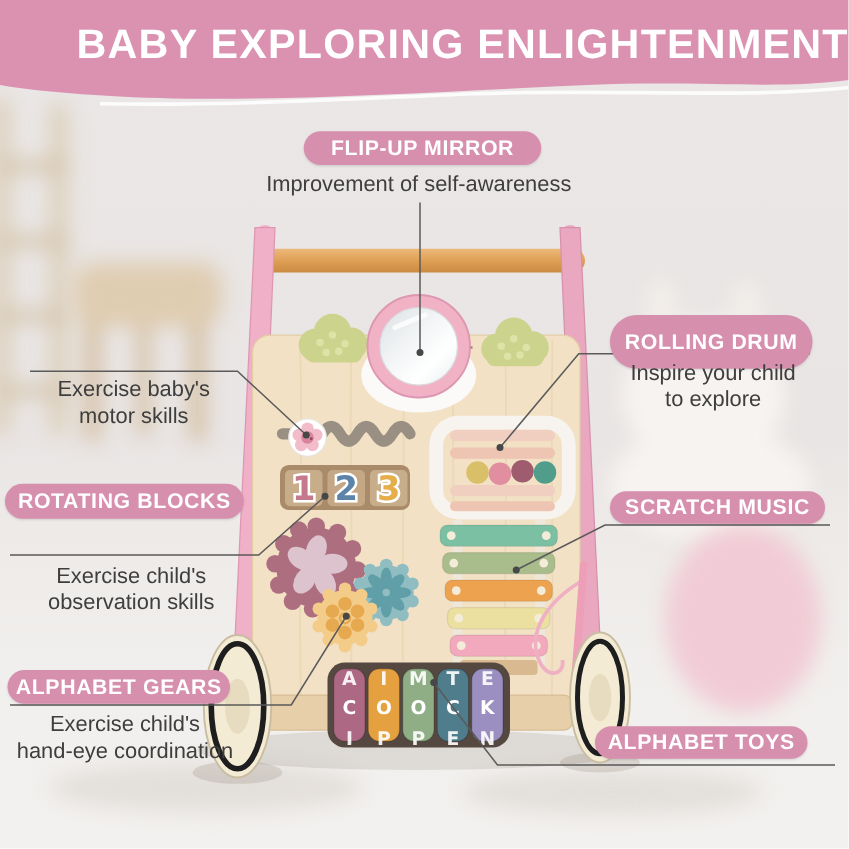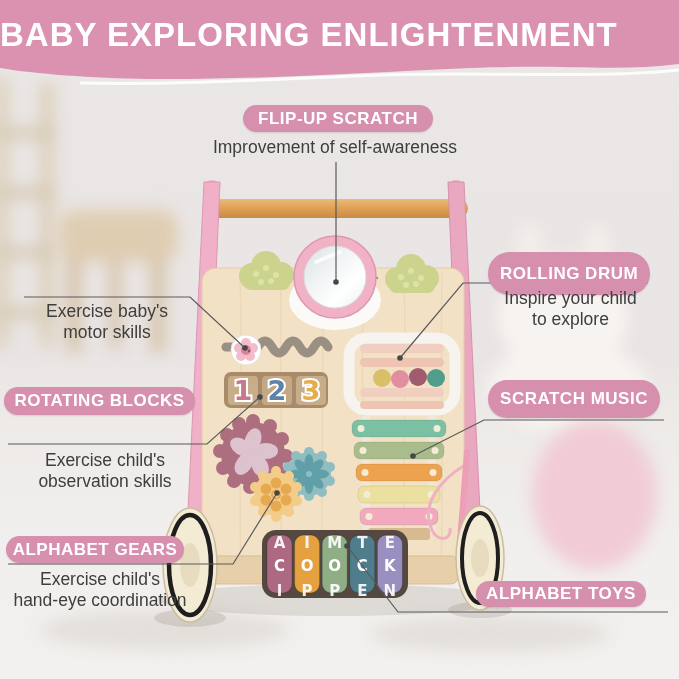--- a/index.html
+++ b/index.html
@@ -13,21 +13,21 @@
   .bg-rung{position:absolute;background:#d5c6ae;border-radius:4px;}
   .bg-stool{position:absolute;background:#dfcdb2;border-radius:18px;}
   .bg-leg{position:absolute;background:#d3bd9e;border-radius:4px;}
   .bg-plush{position:absolute;background:#f6f3f0;border-radius:50%;}
   .bg-ear{position:absolute;background:#f2eeea;border-radius:50% 50% 40% 40%;}
   .bg-pinkblob{position:absolute;background:#f1ccd6;border-radius:50%;}
   .bg-floorshade{position:absolute;background:#e3dfdb;border-radius:50%;}
 
   .banner-svg{position:absolute;left:0;top:0;}
   .banner-title{
-    position:absolute;left:0;top:16px;width:679px;text-align:left;
+    position:absolute;left:0;top:16px;width:679px;text-align:right;
     color:#ffffff;font-size:33px;font-weight:800;letter-spacing:1px;
     font-family:"Liberation Sans",sans-serif;
   }
   .toy-svg,.connector-svg{position:absolute;left:0;top:0;pointer-events:none;}
 
   .pill{
     display:flex;align-items:center;justify-content:center;
     position:absolute;border-radius:999px;background:#d78fae;color:#ffffff;
     font-weight:bold;font-size:17px;letter-spacing:0.5px;
     box-shadow:0 1px 2px rgba(0,0,0,0.12);white-space:nowrap;
@@ -349,35 +349,35 @@
       <circle cx="347" cy="546" r="2.8"></circle>
     </g>
   </svg>
 
   <svg class="banner-svg" width="679" height="96" viewBox="0 0 679 96">
     <path d="M0,0 H679 V64 C620,72 560,64 470,68 C360,73 250,80 150,79 C90,78 35,74 0,68 Z" fill="#db92b1"></path>
     <path d="M679,70 C600,79 480,71 380,75 C280,79 180,85 80,83" stroke="#ffffff" stroke-width="3" fill="none" opacity="0.85"></path>
   </svg>
   <div class="banner-title">BABY EXPLORING ENLIGHTENMENT</div>
 
-  <div class="pill" style="left:243px;top:105px;width:190px;height:27px;">FLIP-UP SCRATCH</div>
+  <div class="pill" style="left:243px;top:105px;width:190px;height:27px;">FLIP-UP MIRROR</div>
   <div class="desc" style="left:195px;top:137px;width:280px;">Improvement of self-awareness</div>
 
   <div class="desc" style="left:12px;top:301px;width:190px;">Exercise baby's
 motor skills</div>
 
   <div class="pill" style="left:488px;top:252px;width:162px;height:43px;">ROLLING DRUM</div>
   <div class="desc" style="left:478px;top:288px;width:185px;">Inspire your child
 to explore</div>
 
   <div class="pill" style="left:4px;top:387px;width:191px;height:28px;">ROTATING BLOCKS</div>
   <div class="desc" style="left:10px;top:450px;width:190px;">Exercise child's
 observation skills</div>
 
-  <div class="pill" style="left:488px;top:380px;width:172px;height:38px;">SCRATCH MUSIC</div>
+  <div class="pill" style="left:488px;top:393px;width:172px;height:26px;">SCRATCH MUSIC</div>
 
   <div class="pill" style="left:6px;top:536px;width:178px;height:27px;">ALPHABET GEARS</div>
   <div class="desc" style="left:0px;top:569px;width:200px;">Exercise child's
 hand-eye coordination</div>
 
   <div class="pill" style="left:476px;top:581px;width:170px;height:26px;">ALPHABET TOYS</div>
 
 </div>
 
 </body></html>

